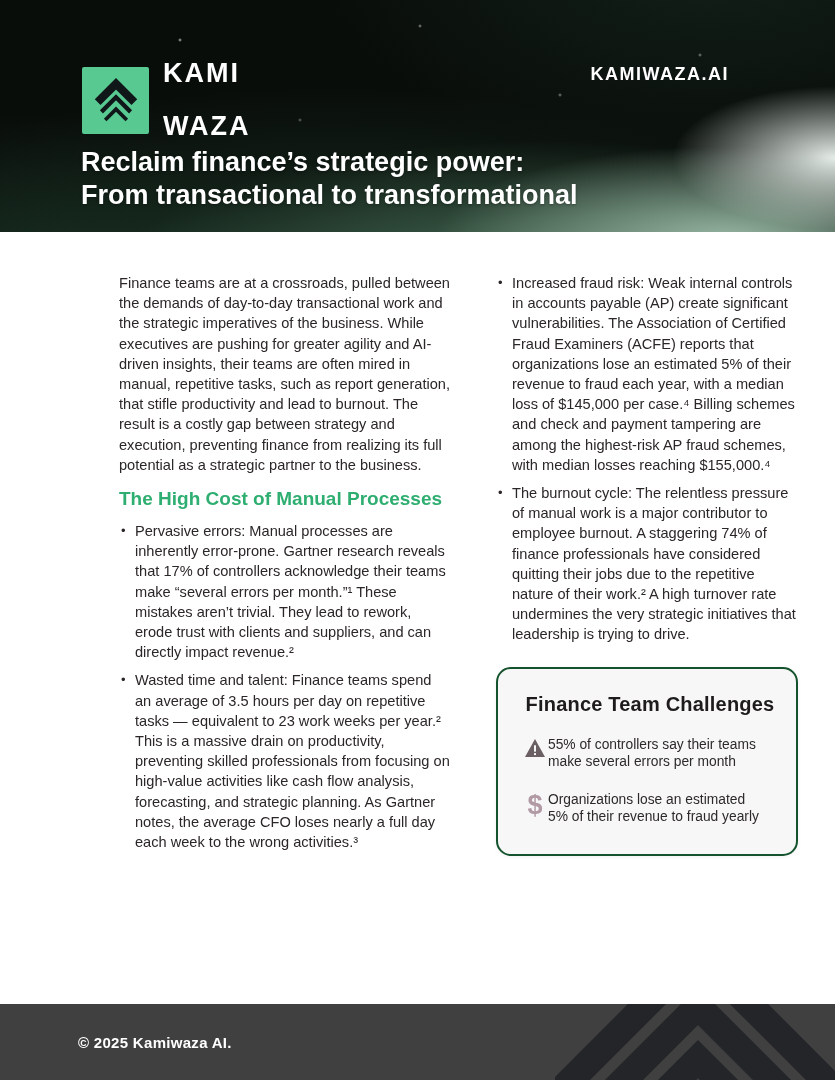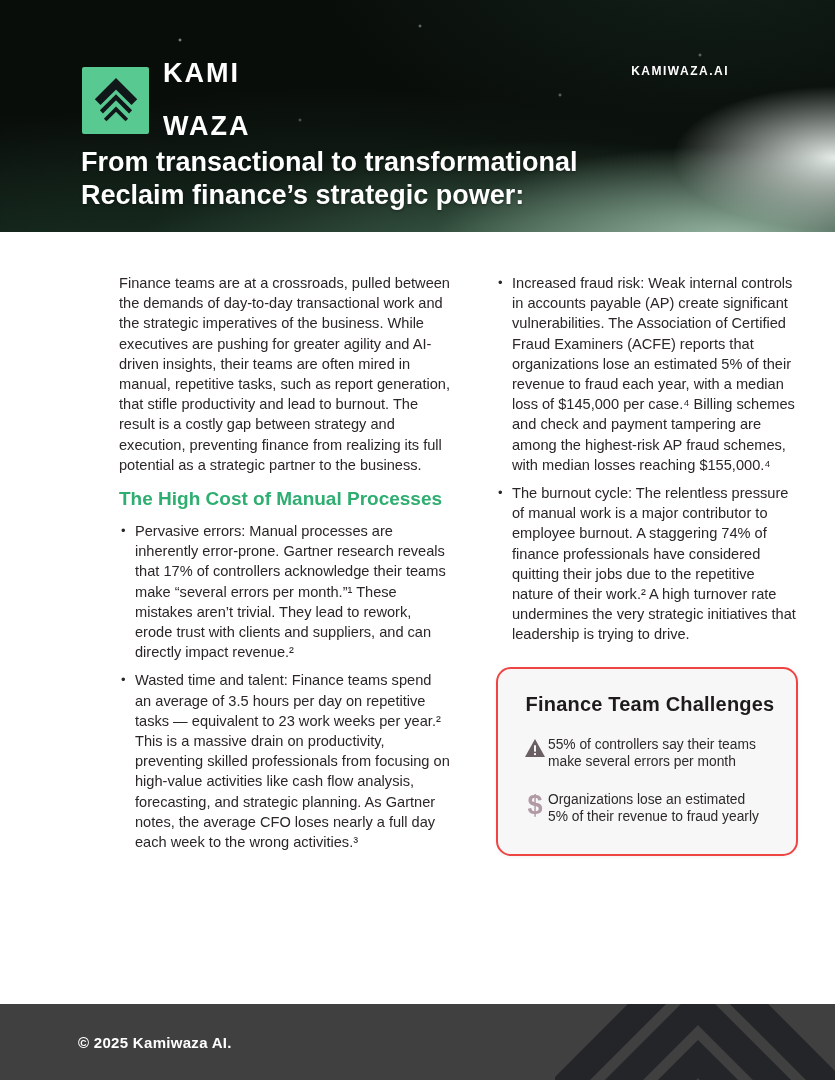--- a/index.html
+++ b/index.html
@@ -37,21 +37,21 @@
     width:67px; height:67px; background:#58c991; border-radius:2px;
     display:flex; align-items:center; justify-content:center;
   }
   .brand-mark svg{ width:54px; height:54px; }
   .brand-text{
     margin-left:14px; display:flex; flex-direction:column;
     color:#ffffff; font-weight:bold; font-size:27px; line-height:27px; letter-spacing:2px;gap:26px;
   }
   .site-url{
     position:absolute; top:64px; right:106px;
-    color:#ffffff; font-weight:bold; font-size:12px; letter-spacing:1.5px;
+    color:#ffffff; font-weight:bold; font-size:18px; letter-spacing:1.5px;
   }
   .hero-title{
     position:absolute; left:81px; top:146px;
     color:#ffffff; font-weight:bold; font-size:27px; line-height:33px;
     text-shadow:0 1px 3px rgba(0,0,0,.35);
   }
   .hero-title span{ display:block; }
 
   
   .content{
@@ -76,21 +76,21 @@
     content:"•"; position:absolute; left:2px; top:0;
     font-size:13px; line-height:20.2px; color:#2b2627;
   }
   .lead{ font-weight:normal; }
   .col-right ul.bullets{ margin-top:0; }
 
   
   .challenge-card{
     margin-top:22px; width:302px;
     background:#f6f7f6;
-    border:2px solid #ef4444; border-radius:15px;
+    border:2px solid #14532d; border-radius:15px;
     padding:24px 18px 8px 24px;
     box-shadow:0 1px 4px rgba(0,0,0,.06);
   }
   .challenge-card h3{
     font-size:20px; font-weight:bold; color:#1d1b1c;
     text-align:center; margin-bottom:20px; letter-spacing:.2px;
   }
   .card-item{ display:flex; margin-bottom:20px; align-items:flex-start; }
   .card-icon{ flex:0 0 26px; display:flex; justify-content:center; padding-top:2px; }
   .card-text{ font-size:13.8px; line-height:17.6px; color:#2e2a2b; width:212px; }
@@ -129,22 +129,22 @@
       </div>
       <div class="brand-text">
         <span>KAMI</span>
         <span>WAZA</span>
       </div>
     </div>
 
     <div class="site-url">KAMIWAZA.AI</div>
 
     <h1 class="hero-title">
+      <span>Reclaim finance’s strategic power:</span>
       <span>From transactional to transformational</span>
-      <span>Reclaim finance’s strategic power:</span>
     </h1>
   </header>
 
   <main class="content">
 
     <div class="col col-left">
       <p>Finance teams are at a crossroads, pulled between the demands of day-to-day transactional work and the strategic imperatives of the business. While executives are pushing for greater agility and AI-driven insights, their teams are often mired in manual, repetitive tasks, such as report generation, that stifle productivity and lead to burnout. The result is a costly gap between strategy and execution, preventing finance from realizing its full potential as a strategic partner to the business.</p>
       <h2 class="section-heading">The High Cost of Manual Processes</h2>
       <ul class="bullets">
         <li>

